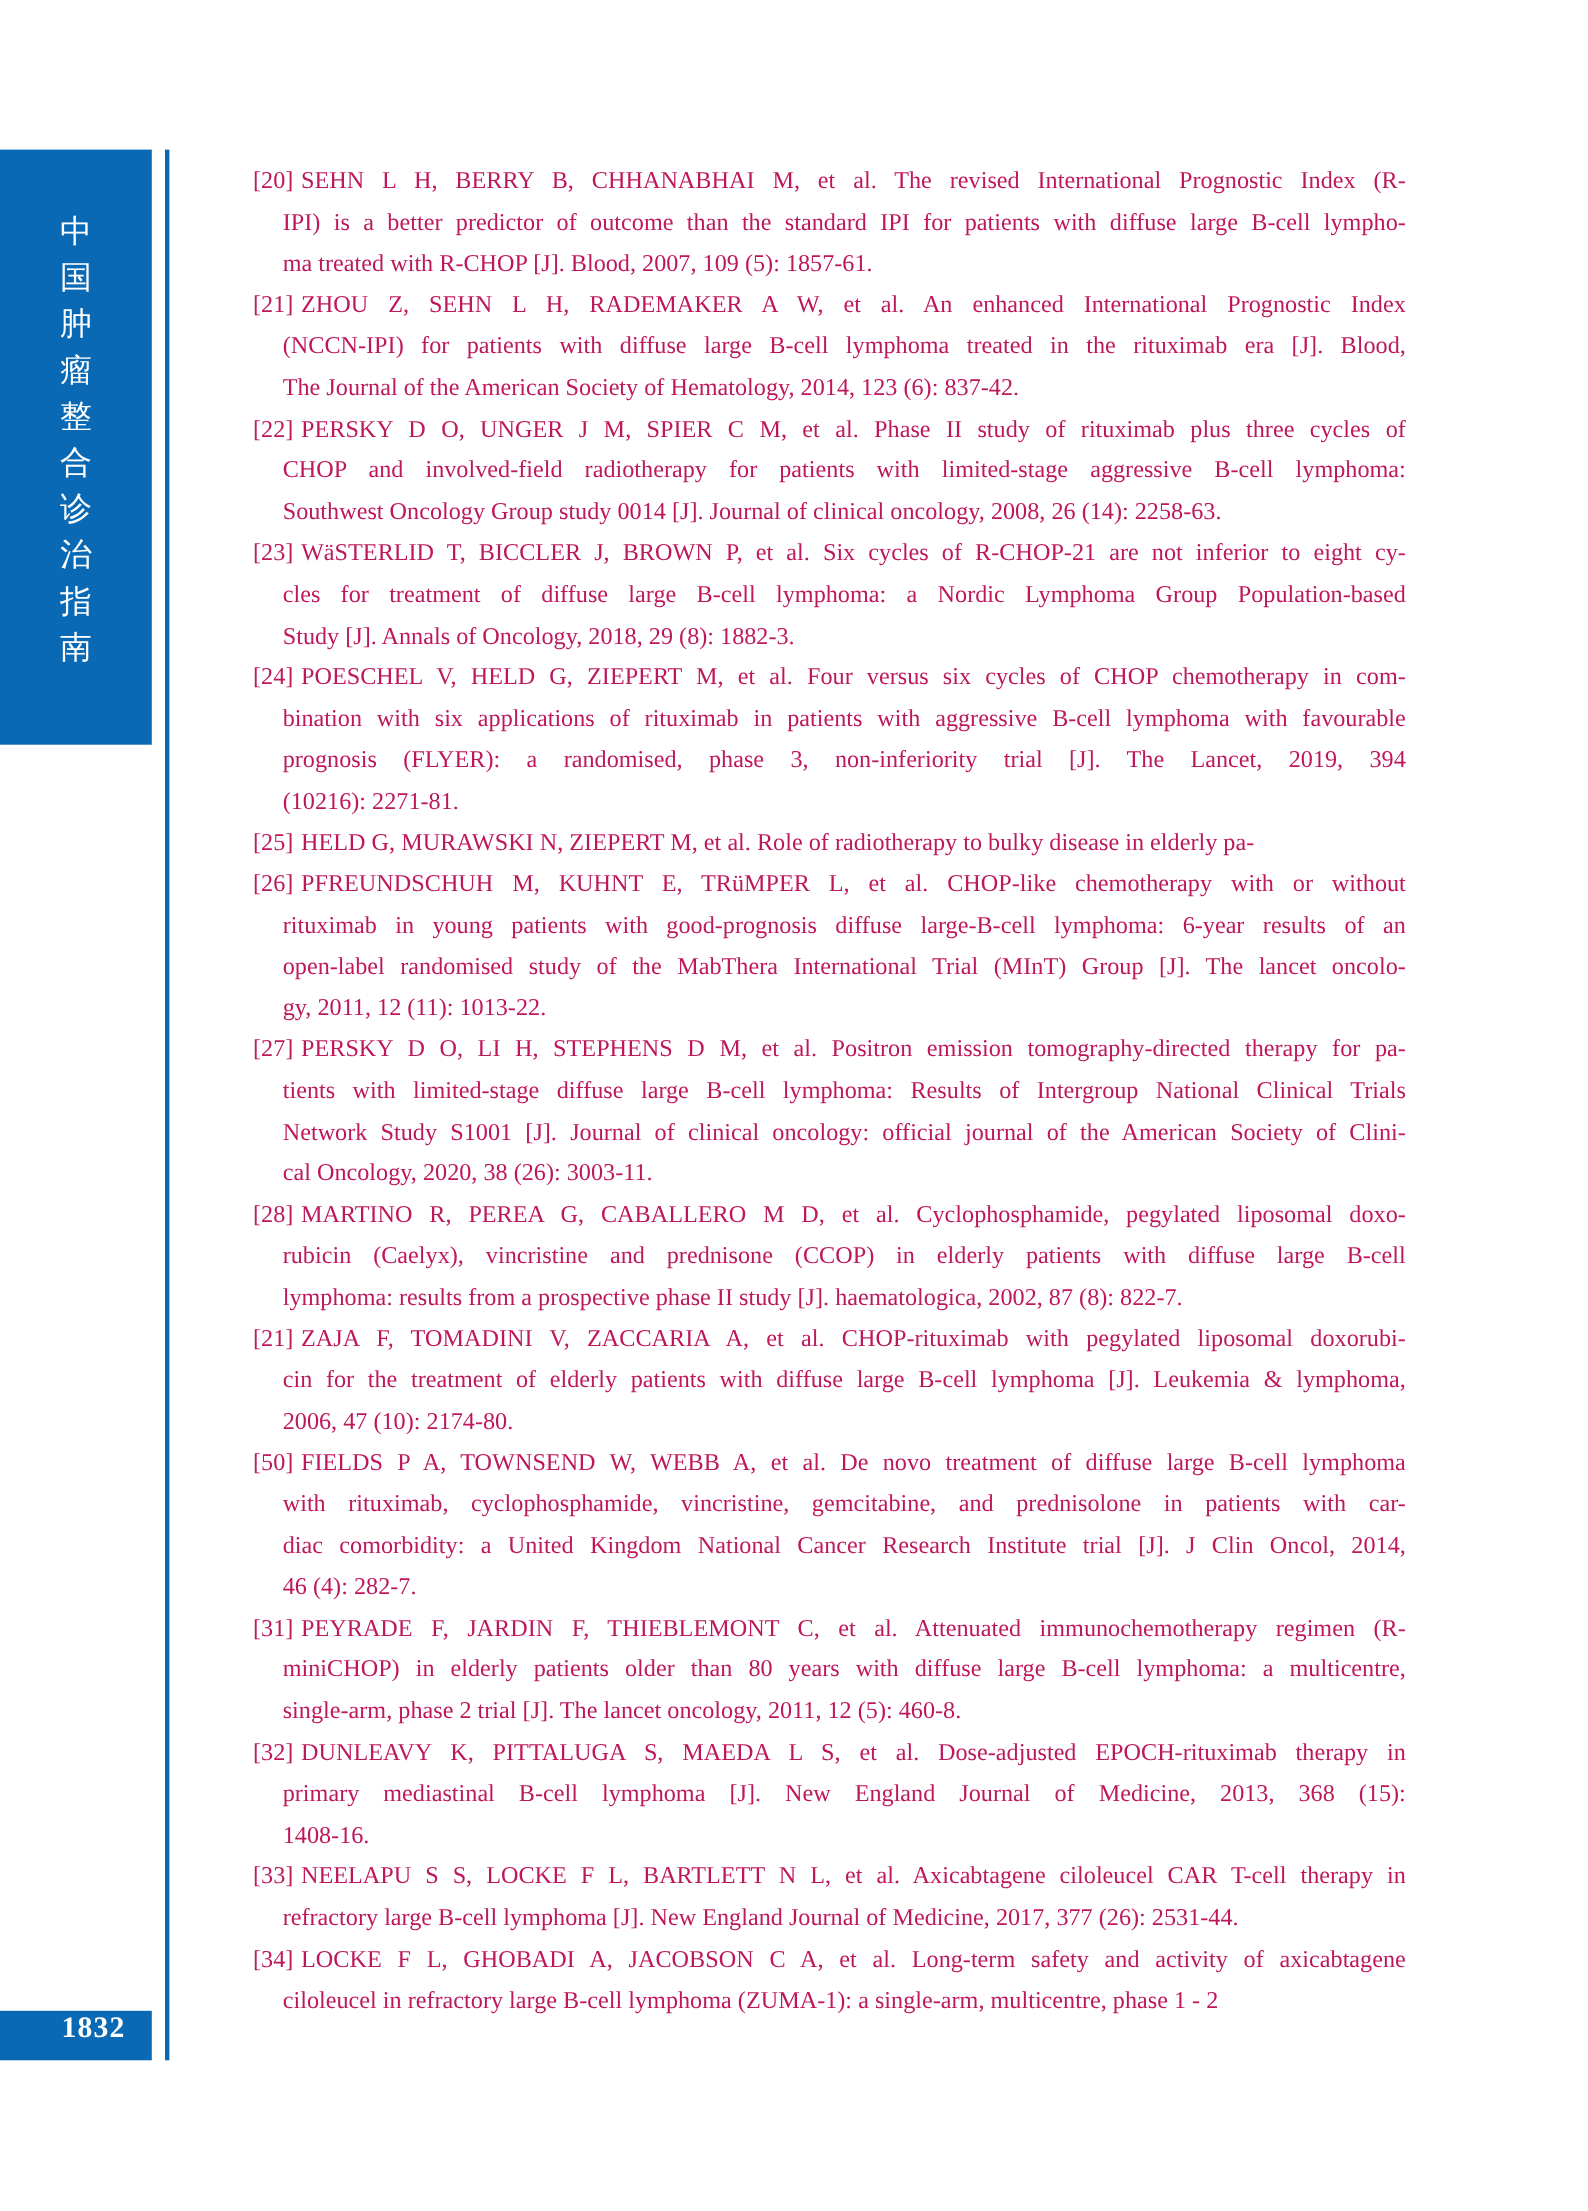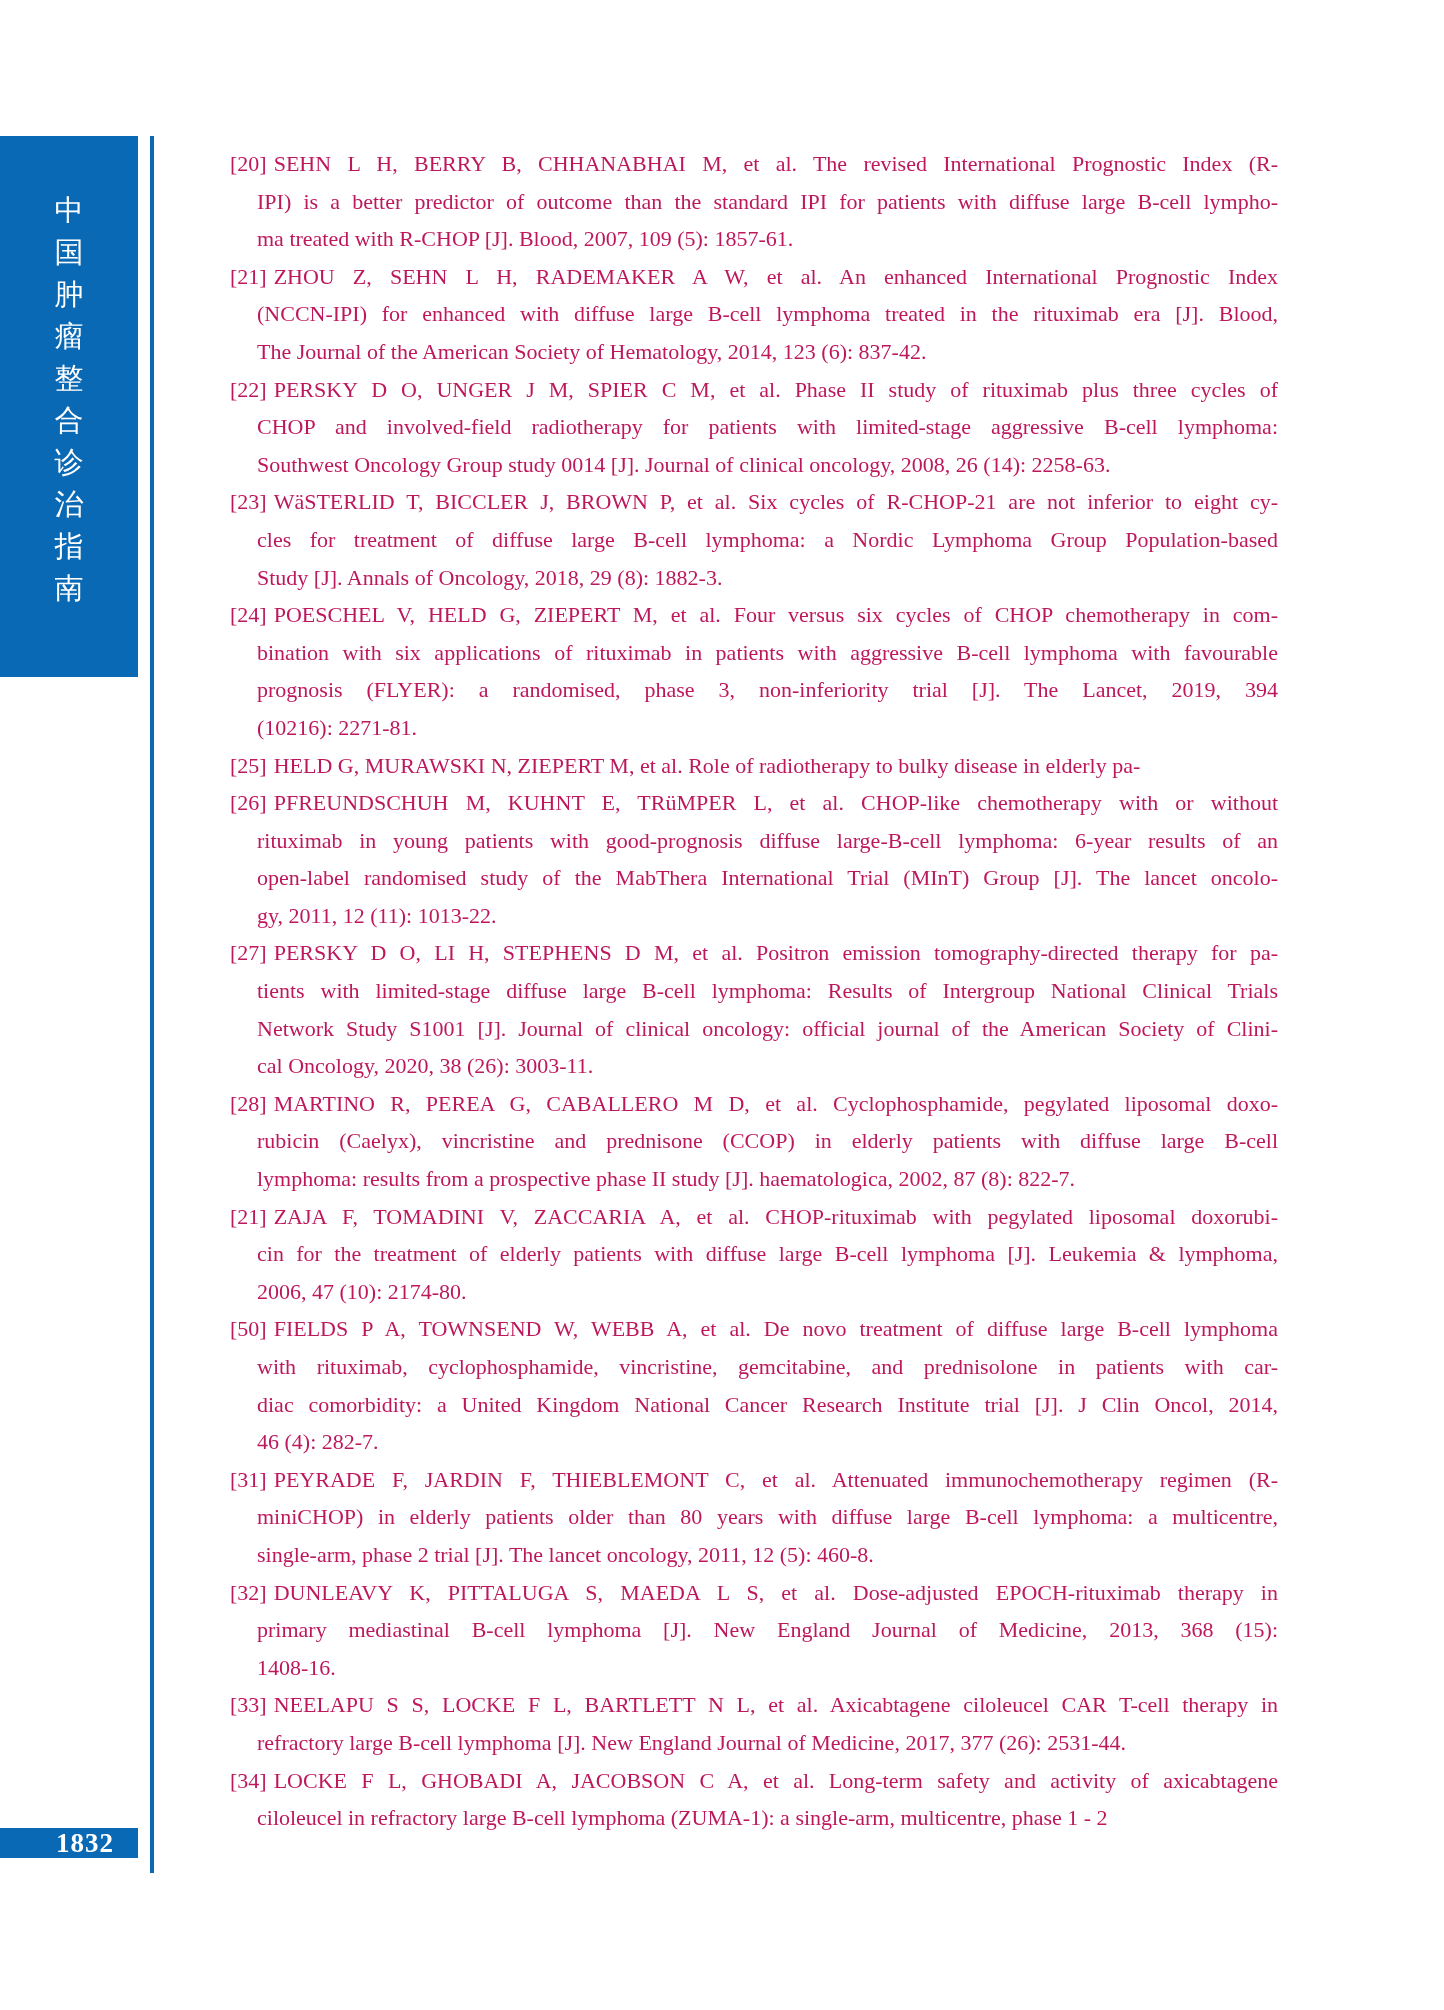--- a/index.html
+++ b/index.html
@@ -30,22 +30,22 @@
     font-size:22px;line-height:37.6px;
   }
   .ref-line{
     text-align:justify;
     text-align-last:justify;
   }
   .ref-line:last-child{text-align-last:left;}
   .ref-line.rest{padding-left:27px;}
   .ref-label{margin-right:7px;}
   .page-badge{
-    position:absolute;left:0;top:1828px;width:138px;height:30px;
-    display:flex;align-items:center;justify-content:center;
+    position:absolute;left:0;top:1828px;width:138px;height:45px;
+    display:flex;align-items:flex-start;justify-content:center;
     padding-left:32px;box-sizing:border-box;
     color:#ffffff;font-weight:bold;font-size:27px;
     letter-spacing:1px;
   }
 </style>
 </head>
 <body>
 
 <div class="page">
   <div class="sidebar-banner accent-bg" id="sidebar" style="background: rgb(10, 105, 180);">
@@ -62,21 +62,21 @@
     </div>
   <div class="v-rule accent-bg" style="background: rgb(10, 105, 180);"></div>
   <div class="refs" id="refs">
       <div class="ref">
         <div class="ref-line first"><span class="ref-label">[20]</span><span>SEHN L H, BERRY B, CHHANABHAI M, et al. The revised International Prognostic Index (R-</span></div>
         <div class="ref-line rest">IPI) is a better predictor of outcome than the standard IPI for patients with diffuse large B-cell lympho-</div>
         <div class="ref-line rest">ma treated with R-CHOP [J]. Blood, 2007, 109 (5): 1857-61.</div>
       </div>
       <div class="ref">
         <div class="ref-line first"><span class="ref-label">[21]</span><span>ZHOU Z, SEHN L H, RADEMAKER A W, et al. An enhanced International Prognostic Index</span></div>
-        <div class="ref-line rest">(NCCN-IPI) for enhanced with diffuse large B-cell lymphoma treated in the rituximab era [J]. Blood,</div>
+        <div class="ref-line rest">(NCCN-IPI) for patients with diffuse large B-cell lymphoma treated in the rituximab era [J]. Blood,</div>
         <div class="ref-line rest">The Journal of the American Society of Hematology, 2014, 123 (6): 837-42.</div>
       </div>
       <div class="ref">
         <div class="ref-line first"><span class="ref-label">[22]</span><span>PERSKY D O, UNGER J M, SPIER C M, et al. Phase II study of rituximab plus three cycles of</span></div>
         <div class="ref-line rest">CHOP and involved-field radiotherapy for patients with limited-stage aggressive B-cell lymphoma:</div>
         <div class="ref-line rest">Southwest Oncology Group study 0014 [J]. Journal of clinical oncology, 2008, 26 (14): 2258-63.</div>
       </div>
       <div class="ref">
         <div class="ref-line first"><span class="ref-label">[23]</span><span>WäSTERLID T, BICCLER J, BROWN P, et al. Six cycles of R-CHOP-21 are not inferior to eight cy-</span></div>
         <div class="ref-line rest">cles for treatment of diffuse large B-cell lymphoma: a Nordic Lymphoma Group Population-based</div>

